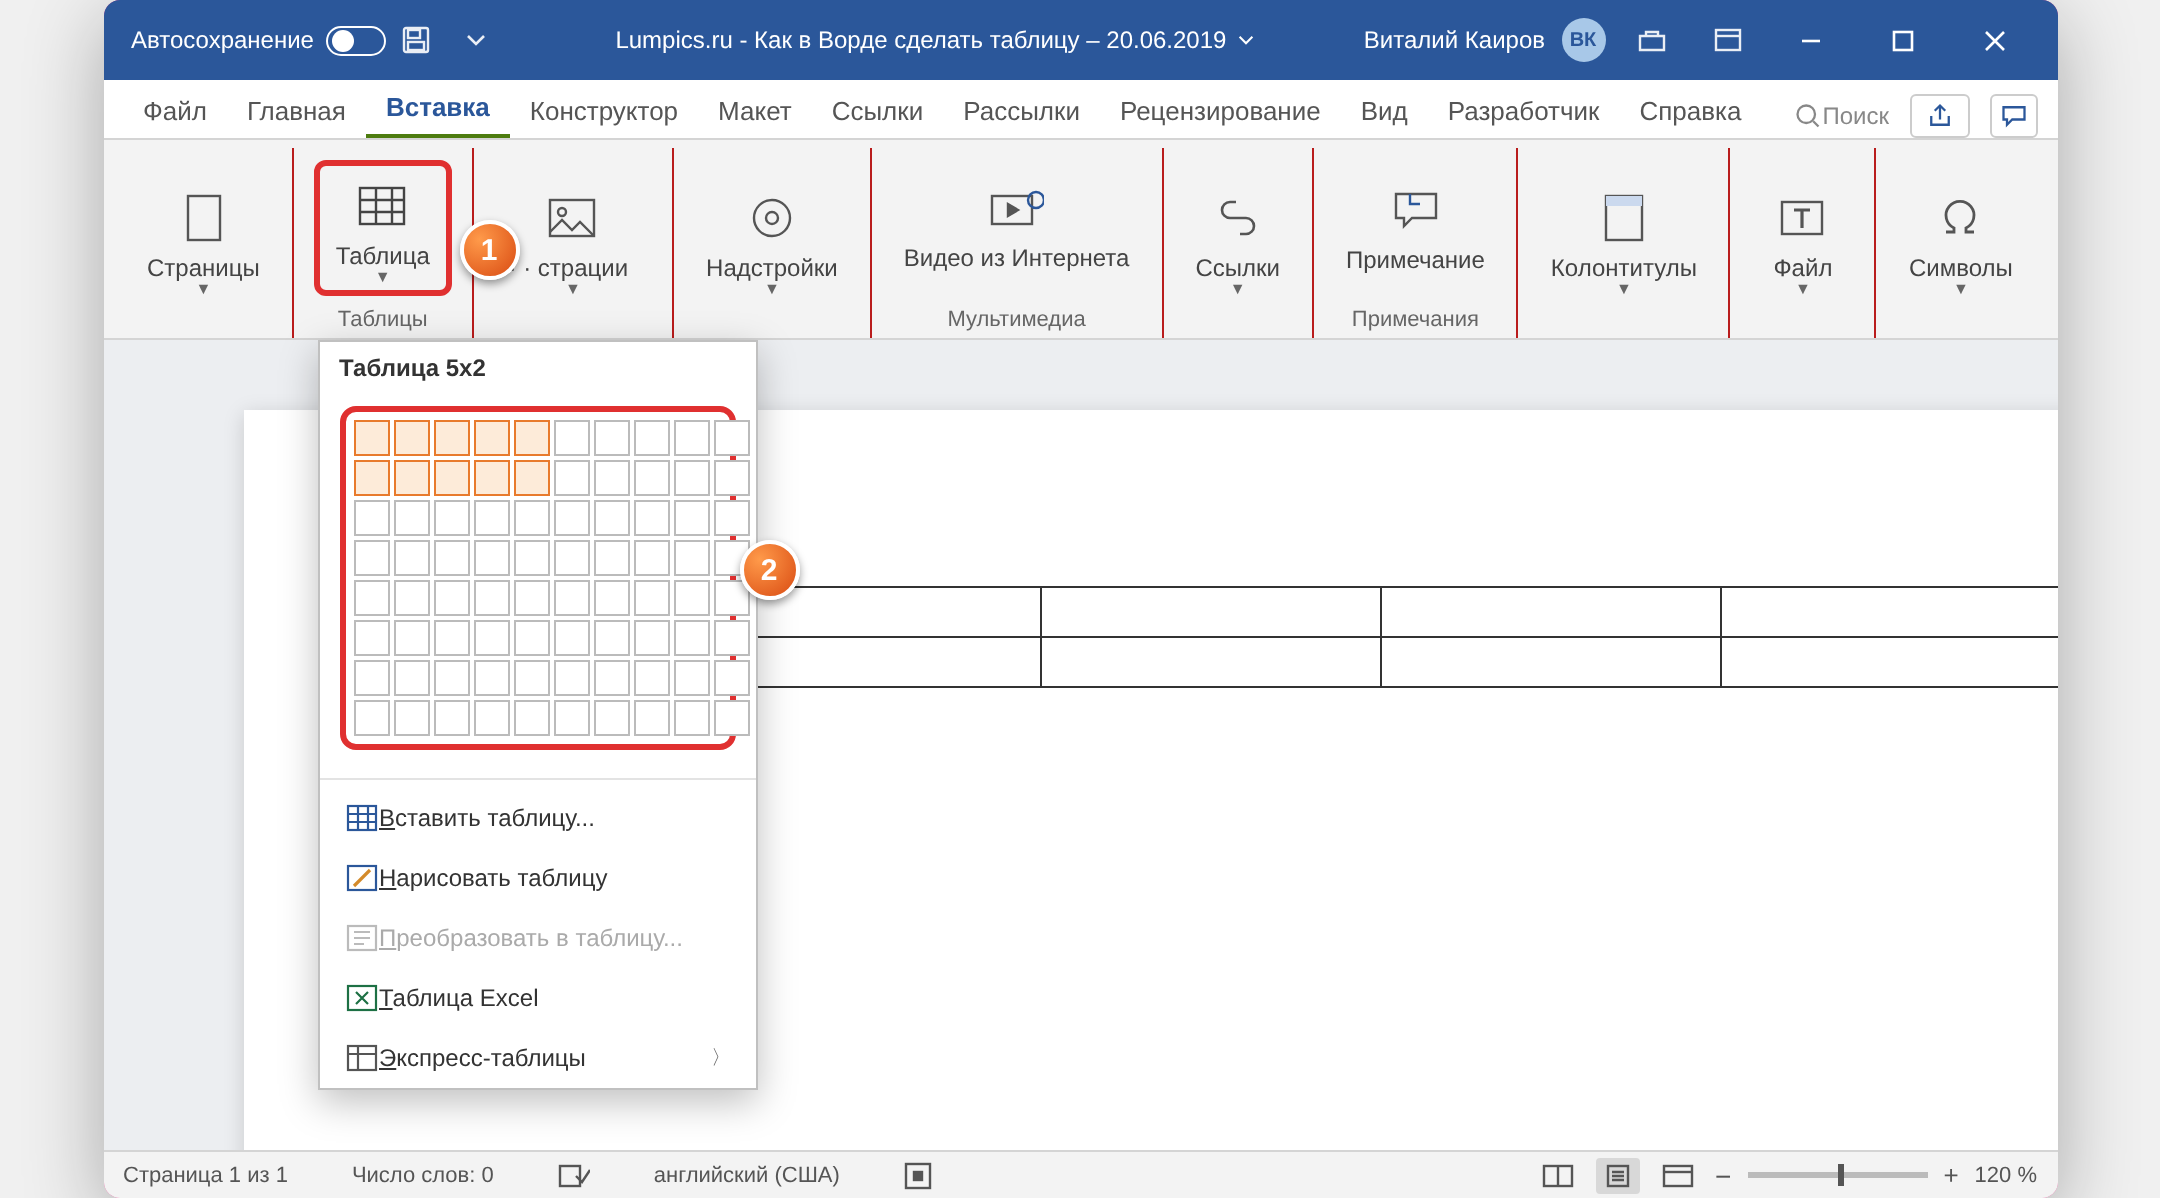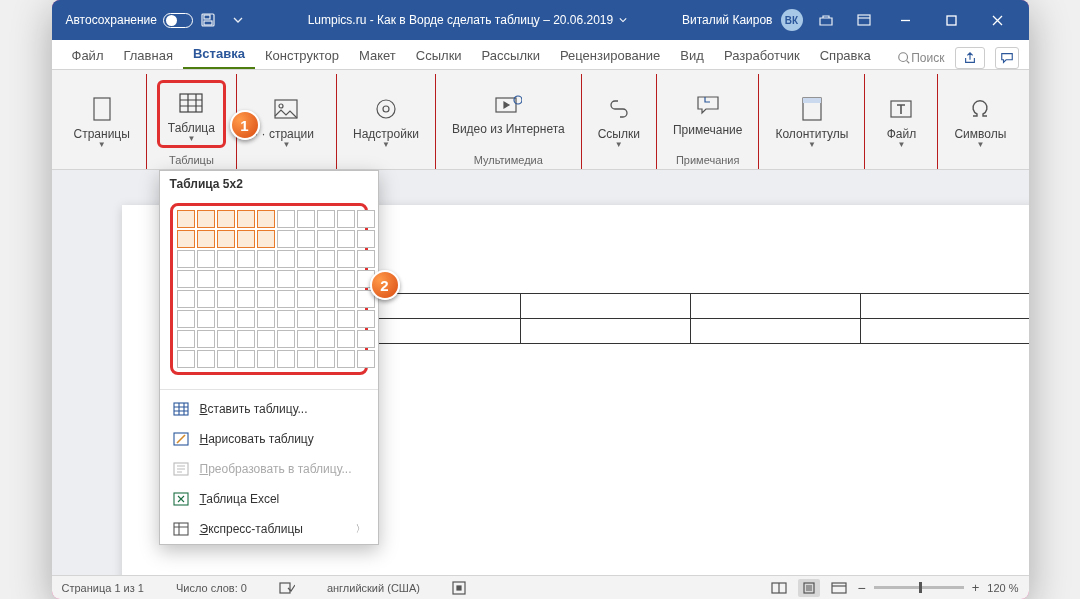--- a/index.html
+++ b/index.html
@@ -40,21 +40,21 @@
 
   
   .dropdown { position:absolute; top:170px; left:107px; width:220px; background:#fff; border:1px solid #c0c0c0; box-shadow:0 6px 18px rgba(0,0,0,0.25); z-index:30; }
   .dd-header { padding:6px 10px; font-size:12px; font-weight:600; color:#333; }
   .grid-wrap { padding:6px 10px 10px 10px; position:relative; }
   .grid-outline { border:3px solid #e03030; border-radius:8px; padding:4px; }
   .cell-grid { display:grid; grid-template-columns: repeat(10, 18px); grid-template-rows: repeat(8, 18px); gap:2px; }
   .cell { width:18px; height:18px; border:1px solid #bbb; background:#fff; }
   .cell.sel { border-color:#e87a2c; background:#fdebd9; }
   .dd-sep { height:1px; background:#e3e3e3; margin:4px 0; }
-  .dd-item { display:flex; align-items:center; gap:10px; padding:6px 12px; font-size:12px; color:#333; }
+  .dd-item { display:flex; align-items:center; padding:6px 12px; font-size:12px; color:#333; }
   .dd-item.disabled { color:#aaa; }
   .dd-ico { width:18px; height:18px; display:flex; align-items:center; justify-content:center; }
   .dd-item .arrow { margin-left:auto; color:#666; font-size:10px;}
   .underline-hotkey { text-decoration: underline; text-decoration-thickness:1px; }
 
   
   .callout { position:absolute; width:30px; height:30px; border-radius:50%; background:radial-gradient(circle at 30% 30%, #ff9a4a, #d94b12); color:#fff; font-weight:700; font-size:15px; display:flex; align-items:center; justify-content:center; border:2px solid #fff; box-shadow:0 2px 4px rgba(0,0,0,0.4); z-index:40;}
 
   
   .canvas { position:absolute; top:170px; left:0; right:0; bottom:24px; background:#eceef1; overflow:hidden; }

